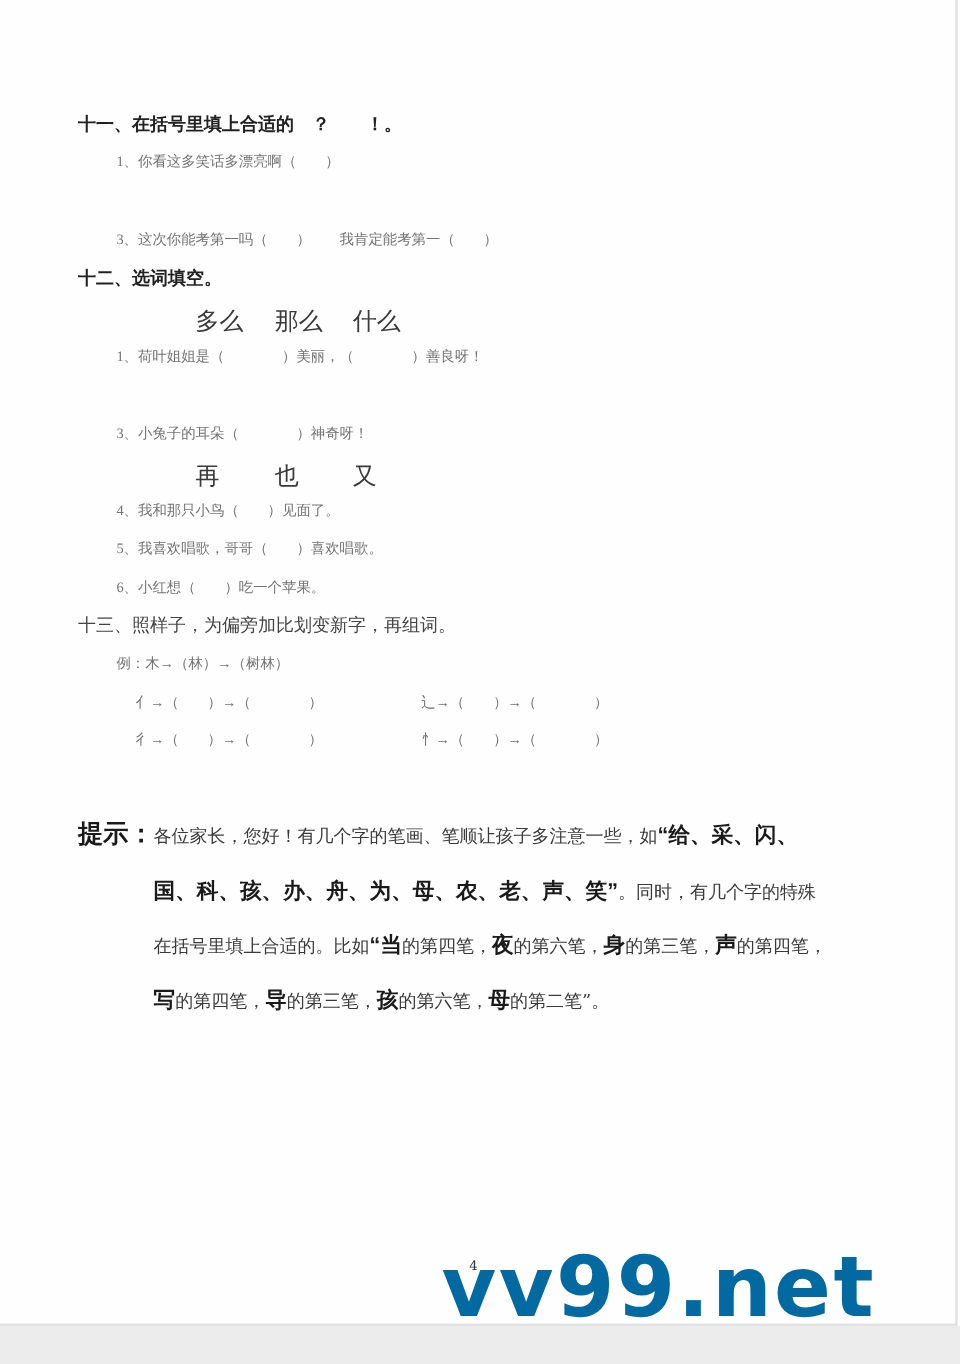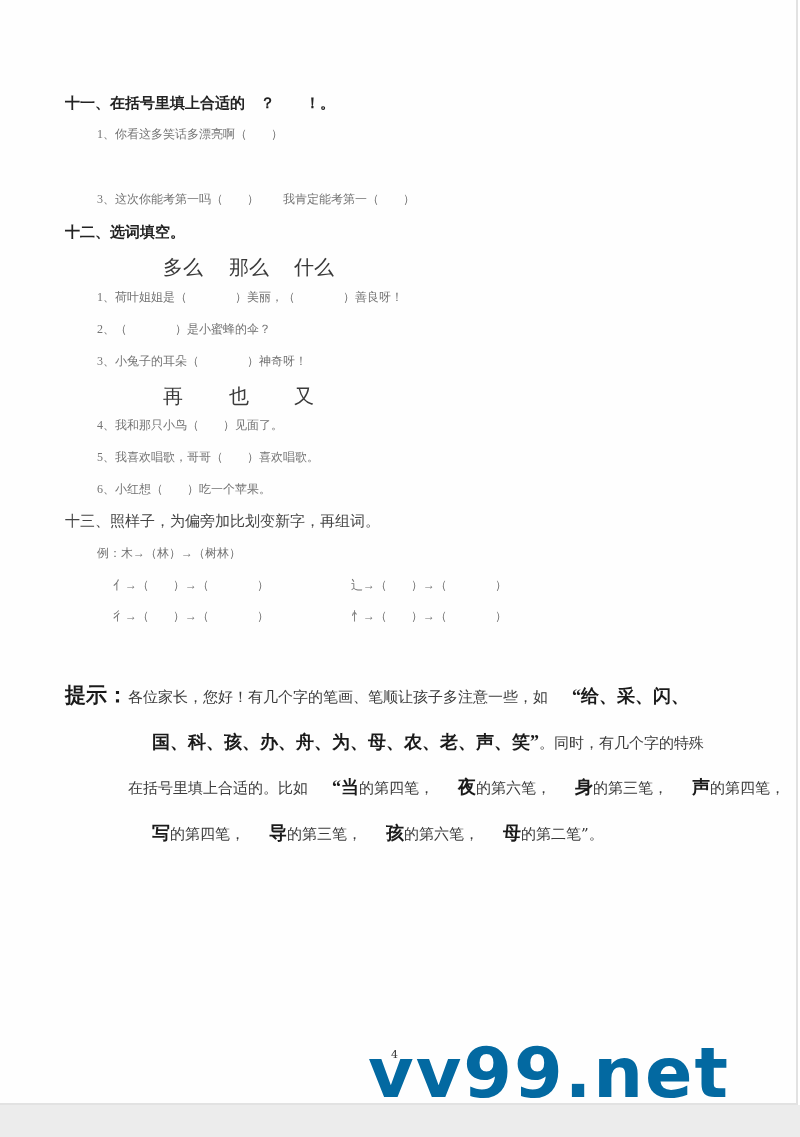--- a/index.html
+++ b/index.html
@@ -67,25 +67,24 @@
       color: #1a1a1a;
     }
     .tip-line {
       position: absolute;
       white-space: pre;
       font-size: 15px;
       line-height: 24px;
       color: #3a3a3a;
     }
     .tip-line b {
-      font-family: Liberation Serif, serif;
+      font-family: Liberation Sans, sans-serif;
       font-weight: bold;
       font-size: 18px;
       color: #1a1a1a;
-      margin-left: 24px;
     }
     .page-number {
       position: absolute;
       left: 391px;
       top: 1048px;
       font-size: 11px;
       color: #333;
     }
     .watermark {
       position: absolute;
@@ -106,21 +105,20 @@
   <div class="line heading" style="left:65px; top:93px;">十一、在括号里填上合适的　？　　！。</div>
   <div class="line" style="left:97px; top:124px;">1、你看这多笑话多漂亮啊（　　）</div>
   <div class="line" style="left:97px; top:189px;">3、这次你能考第一吗（　　）　　我肯定能考第一（　　）</div>
 
   <div class="line heading" style="left:65px; top:222px;">十二、选词填空。</div>
   <div class="choice" style="left:163px; top:254px;">多么</div>
   <div class="choice" style="left:229px; top:254px;">那么</div>
   <div class="choice" style="left:294px; top:254px;">什么</div>
 
   <div class="line" style="left:97px; top:287px;">1、荷叶姐姐是（　　　　）美丽，（　　　　）善良呀！</div>
-  <div class="line" style="left:97px; top:319px;">2、（　　　　）是小蜜蜂的伞？</div>
   <div class="line" style="left:97px; top:351px;">3、小兔子的耳朵（　　　　）神奇呀！</div>
 
   <div class="choice" style="left:163px; top:383px;">再</div>
   <div class="choice" style="left:229px; top:383px;">也</div>
   <div class="choice" style="left:294px; top:383px;">又</div>
 
   <div class="line" style="left:97px; top:415px;">4、我和那只小鸟（　　）见面了。</div>
   <div class="line" style="left:97px; top:447px;">5、我喜欢唱歌，哥哥（　　）喜欢唱歌。</div>
   <div class="line" style="left:97px; top:479px;">6、小红想（　　）吃一个苹果。</div>
 

